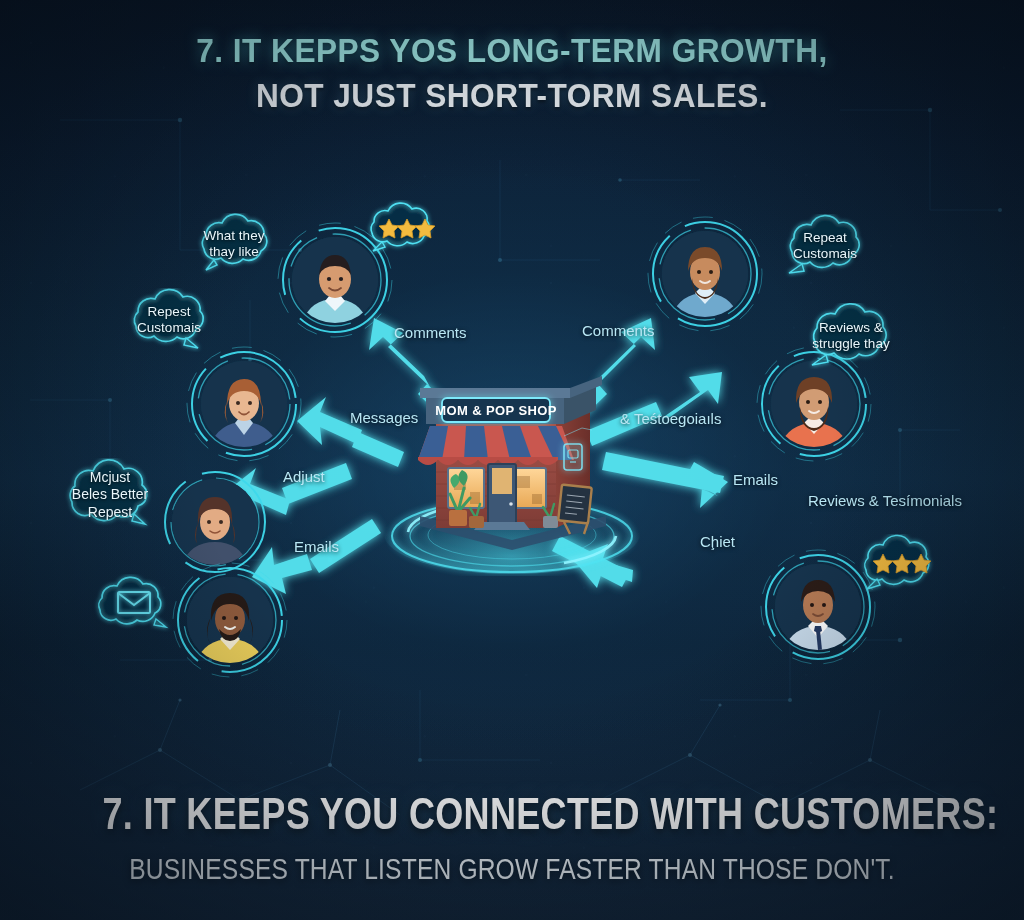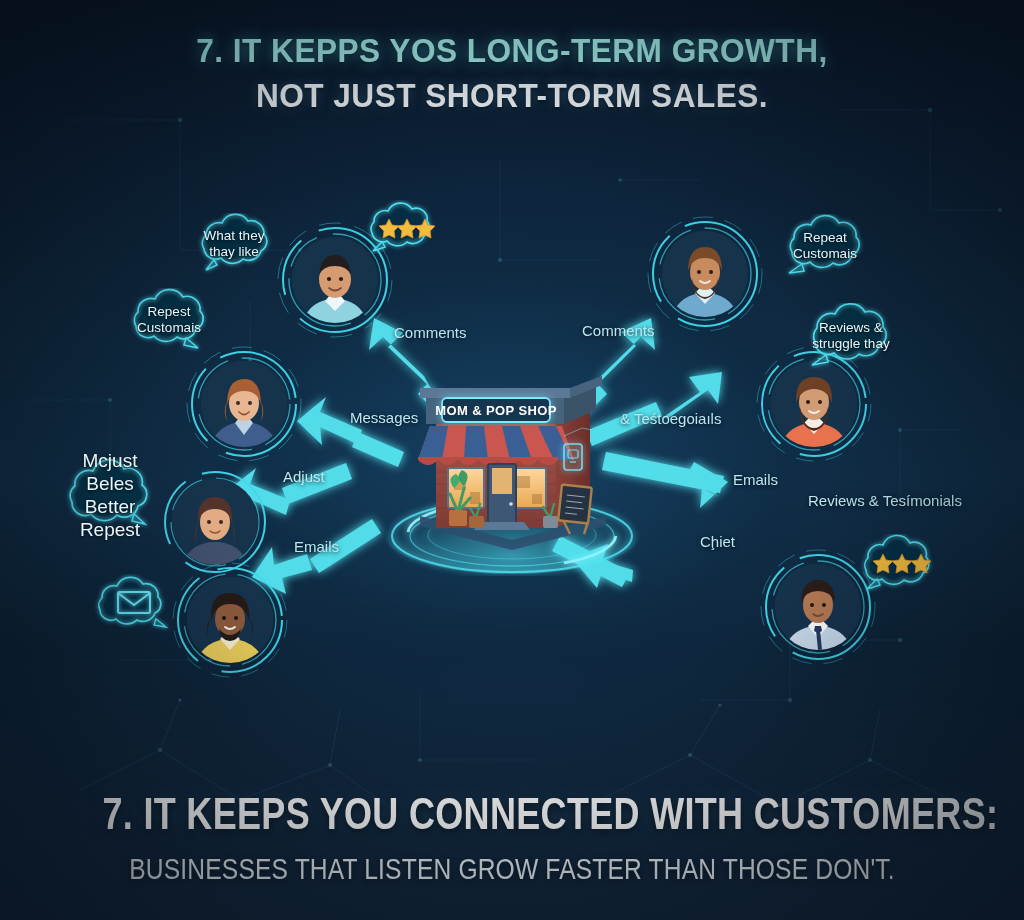--- a/index.html
+++ b/index.html
@@ -600,21 +600,21 @@
       <g filter="url(#bg5)">
         <path d="M19 25 a14 14 0 0 1 18 -14 a17 17 0 0 1 30 -2 a14 14 0 0 1 18 15 a12 12 0 0 1 -4 19 a14 14 0 0 1 -20 8 a17 17 0 0 1 -25 -1 a13 13 0 0 1 -19 -11 a12 12 0 0 1 2 -14 Z" fill="rgba(14,48,72,.45)" stroke="#4fe0f2" stroke-width="1.7"></path>
         <path d="M28 52 l-14 10 l16 -3 Z" fill="rgba(14,48,72,.45)" stroke="#4fe0f2" stroke-width="1.5"></path>
       </g>
     </svg>
     <span class="btxt">
       <span>Reviews &amp;</span><br><span>struggle thay</span>
     </span>
   </div>
 
-  <div class="bubble" style="left:58px; top:458px; width:104px; height:74px; font-size:19px;">
+  <div class="bubble" style="left:58px; top:458px; width:104px; height:74px; font-size:14px;">
     <svg class="cloud" viewBox="0 0 104 74">
       <defs>
           <filter id="bg6" x="-40%" y="-40%" width="180%" height="180%">
         <feGaussianBlur stdDeviation="2.2" result="b"></feGaussianBlur>
             <feMerge>
               <feMergeNode in="b"></feMergeNode>
               <feMergeNode in="SourceGraphic"></feMergeNode>
             </feMerge>
           </filter>
         </defs>

